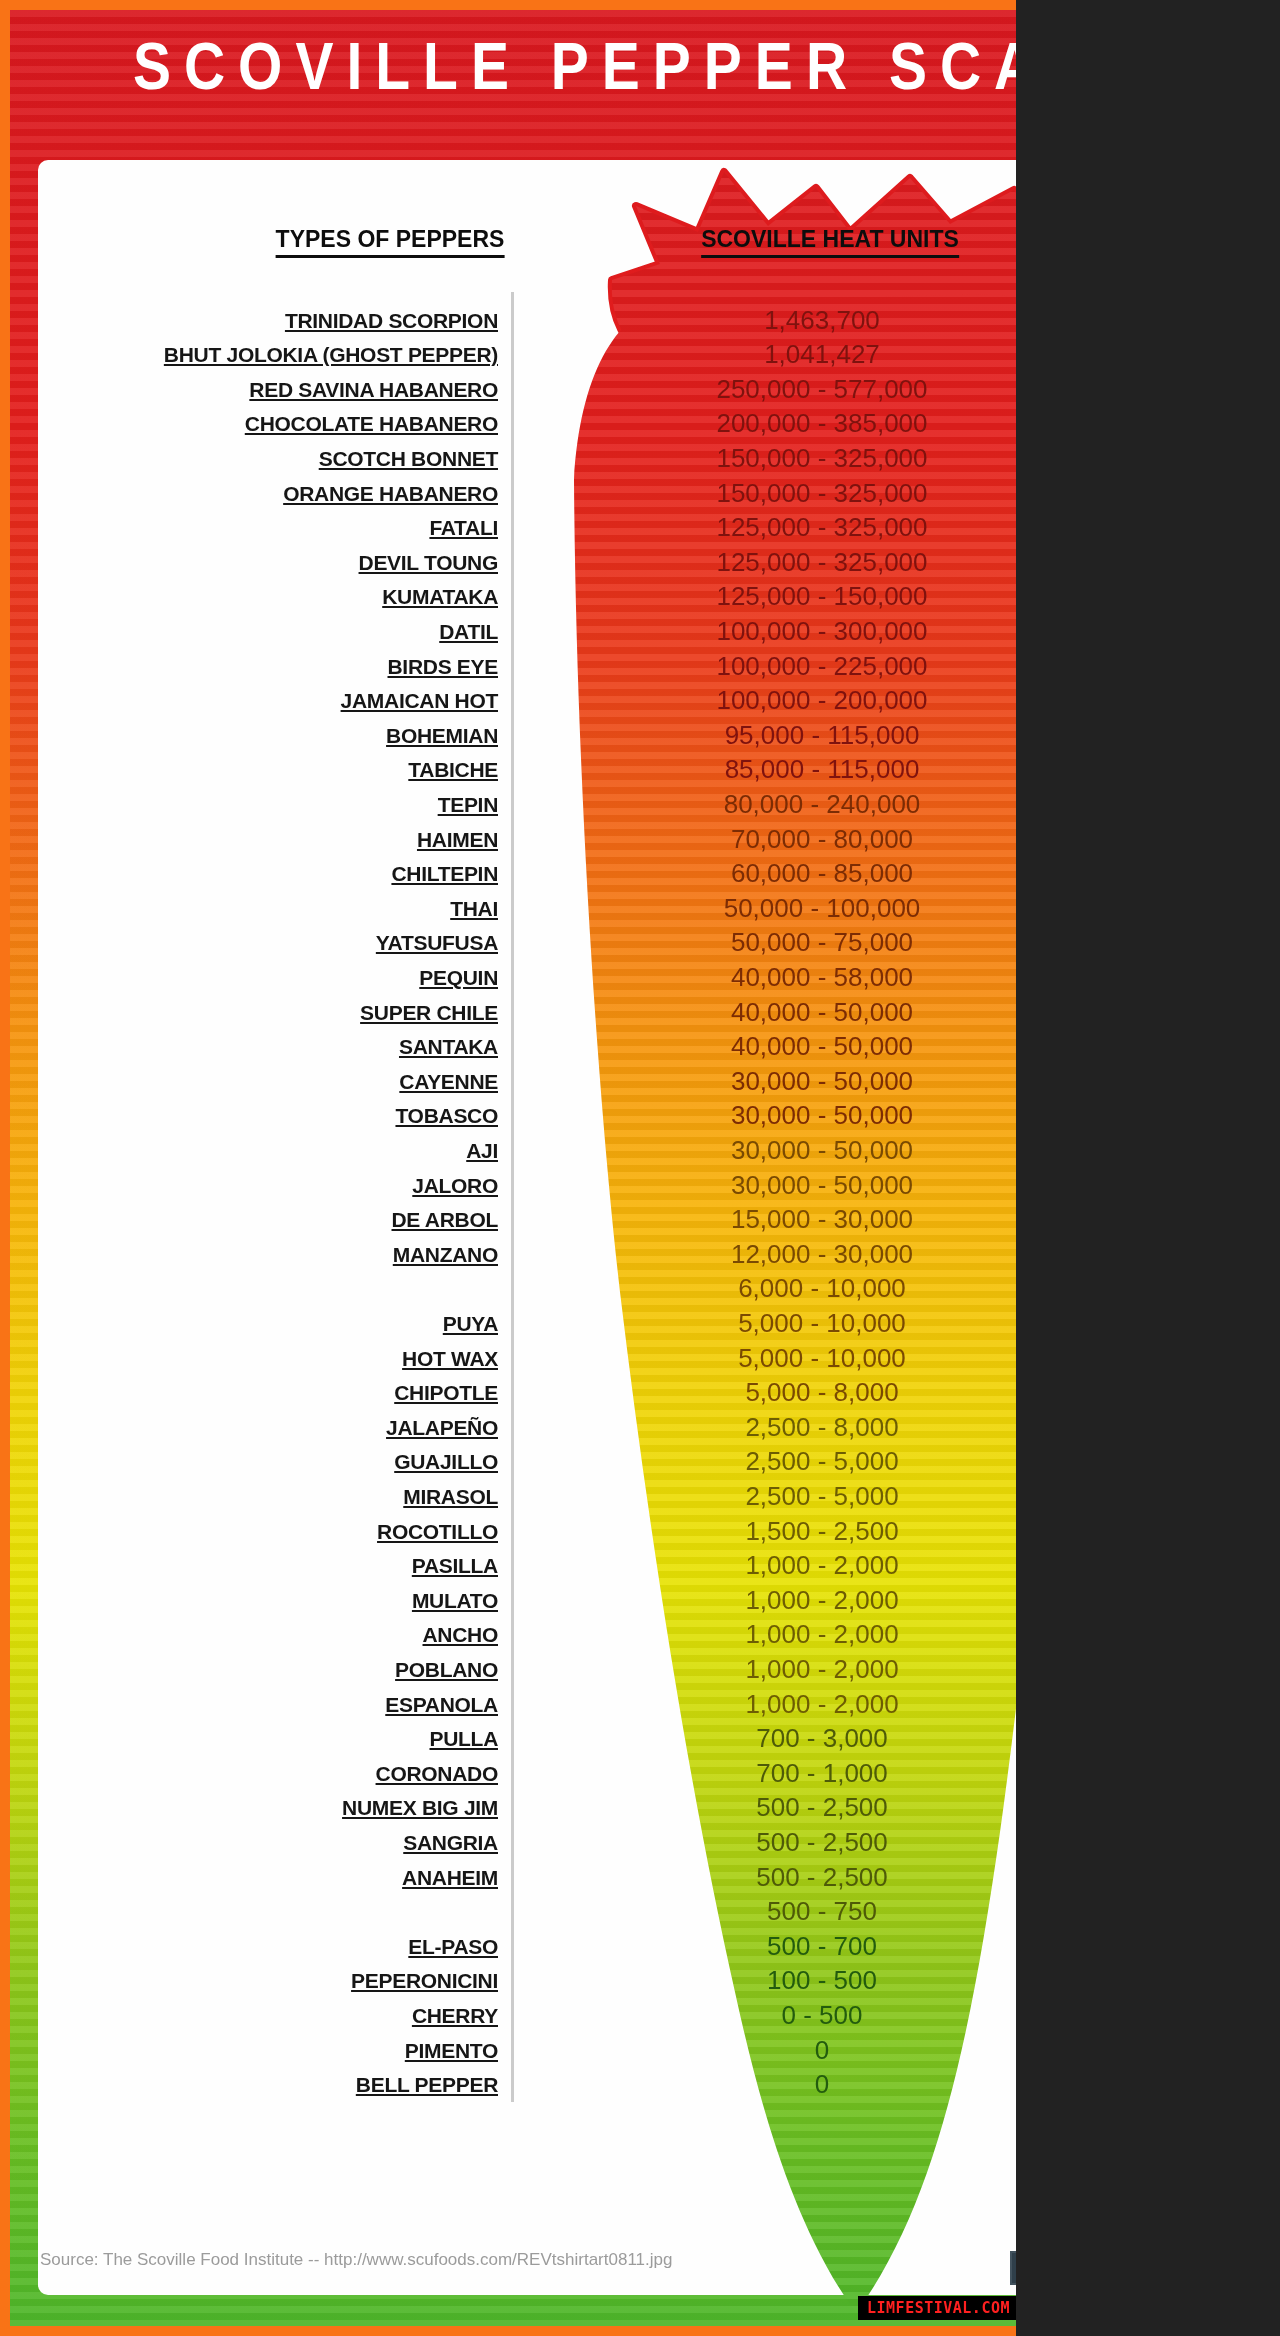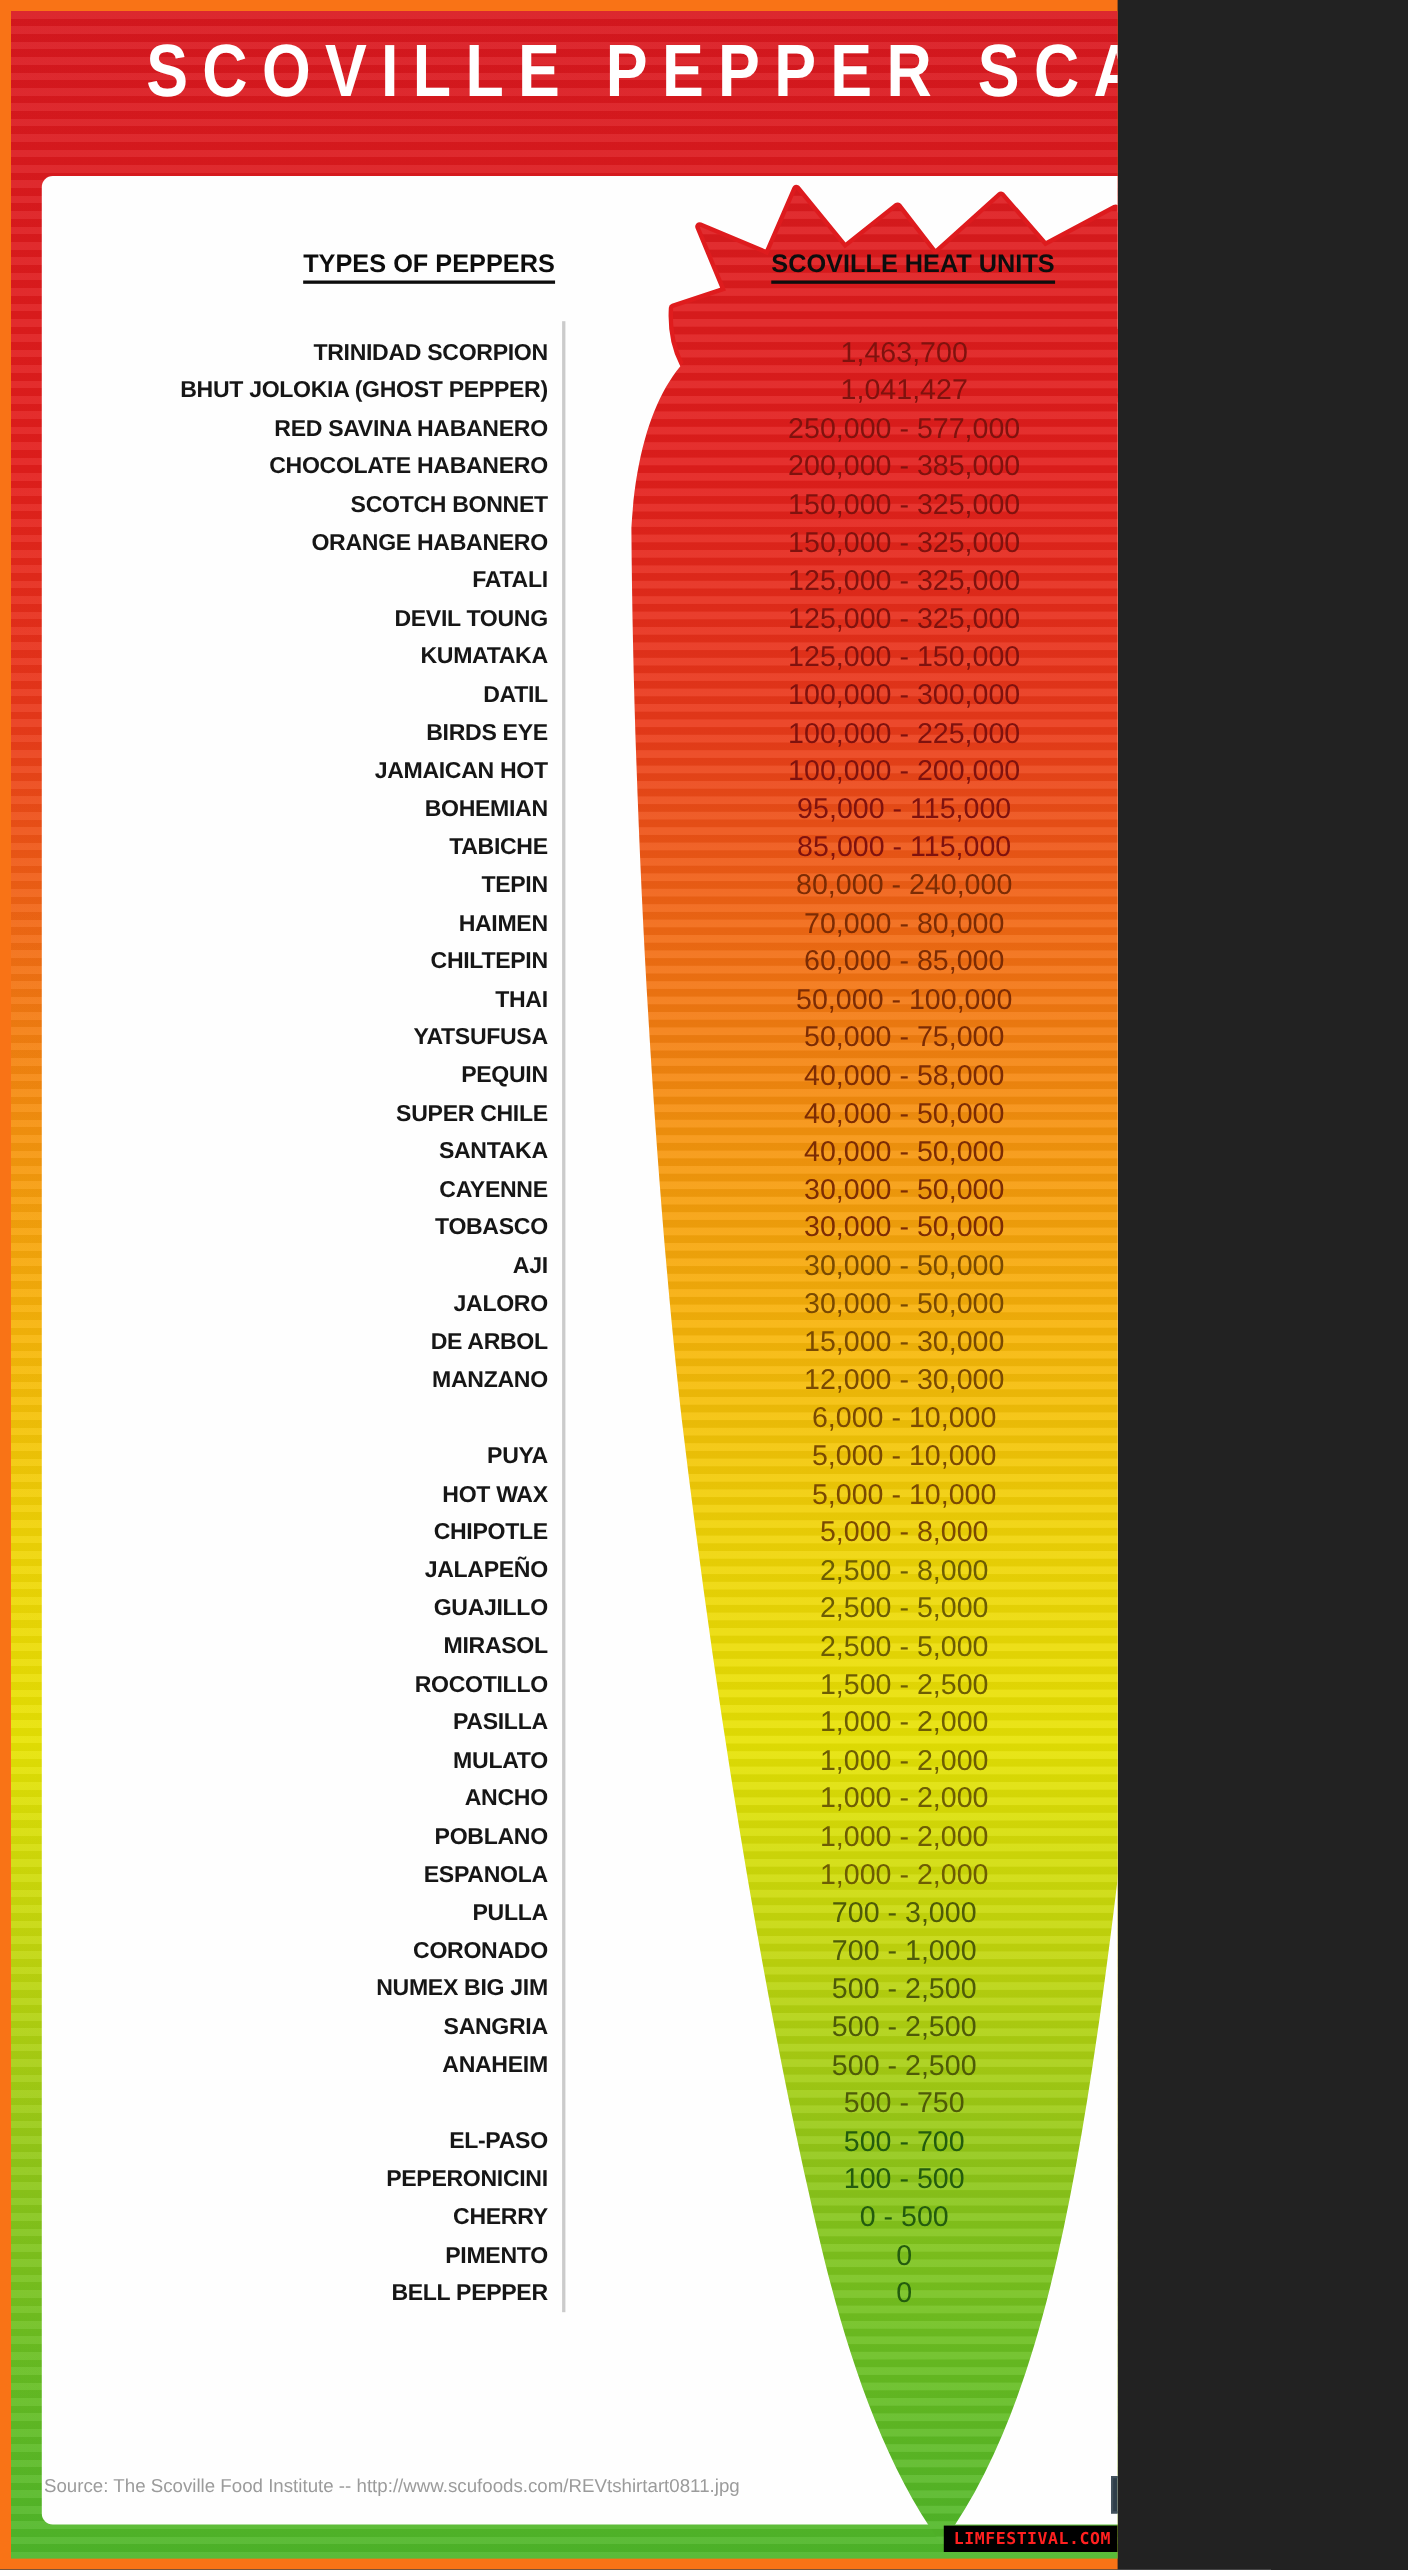--- a/index.html
+++ b/index.html
@@ -25,21 +25,21 @@
     position: absolute; top: 216px; font-size: 23px; font-weight: bold; color: #0d0d0d;
     border-bottom: 3px solid #0d0d0d; padding-bottom: 2px; white-space: nowrap;
     transform: translateX(-50%);
   }
   .col-head-left  { left: 380px; }
   .col-head-right { left: 820px; }
   .divider { position: absolute; left: 501px; top: 282px; width: 3px; height: 1810px; background: #cbcbcb; }
   .row { position: absolute; left: 0; width: 1260px; height: 35px; line-height: 35px; }
   .pname {
     position: absolute; left: 0; width: 488px; text-align: right;
-    font-size: 21px; font-weight: bold; color: #161616; letter-spacing: -0.3px; white-space: nowrap;
+    font-size: 21px; font-weight: bold; color: #161616; letter-spacing: -0.3px; white-space: nowrap; text-decoration: underline;
   }
   .pvalue {
     position: absolute; left: 652px; width: 320px; text-align: center;
     font-size: 26px; font-weight: normal; white-space: nowrap;
   }
   .source {
     position: absolute; left: 30px; top: 2240px; font-size: 17px; color: #9b9b9b; white-space: nowrap;
   }
   .bi-logo {
     position: absolute; left: 1000px; top: 2241px;

